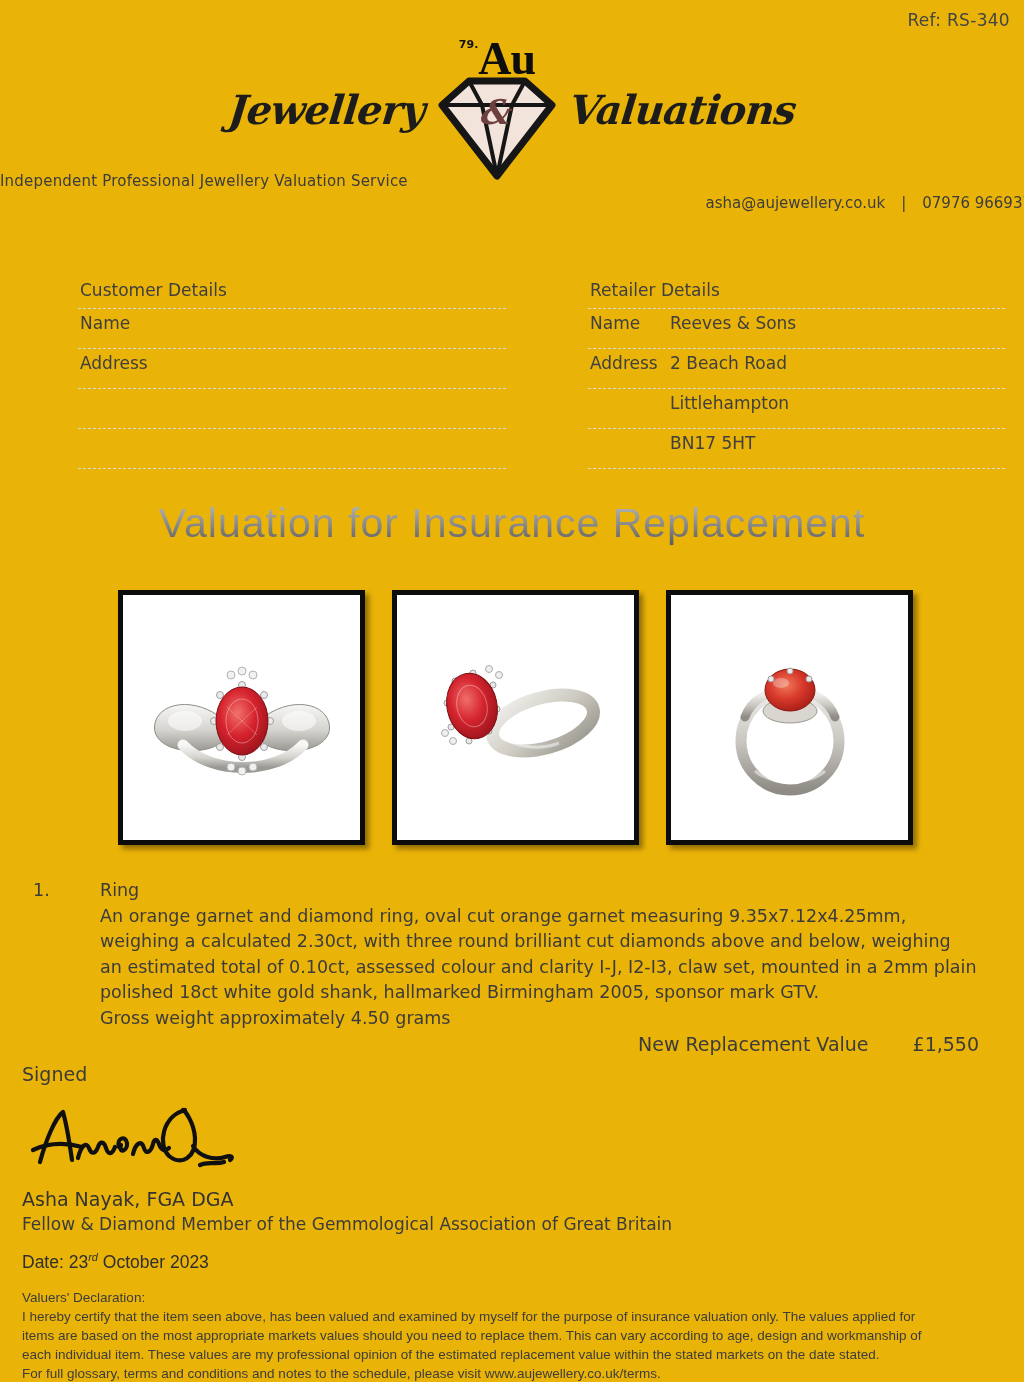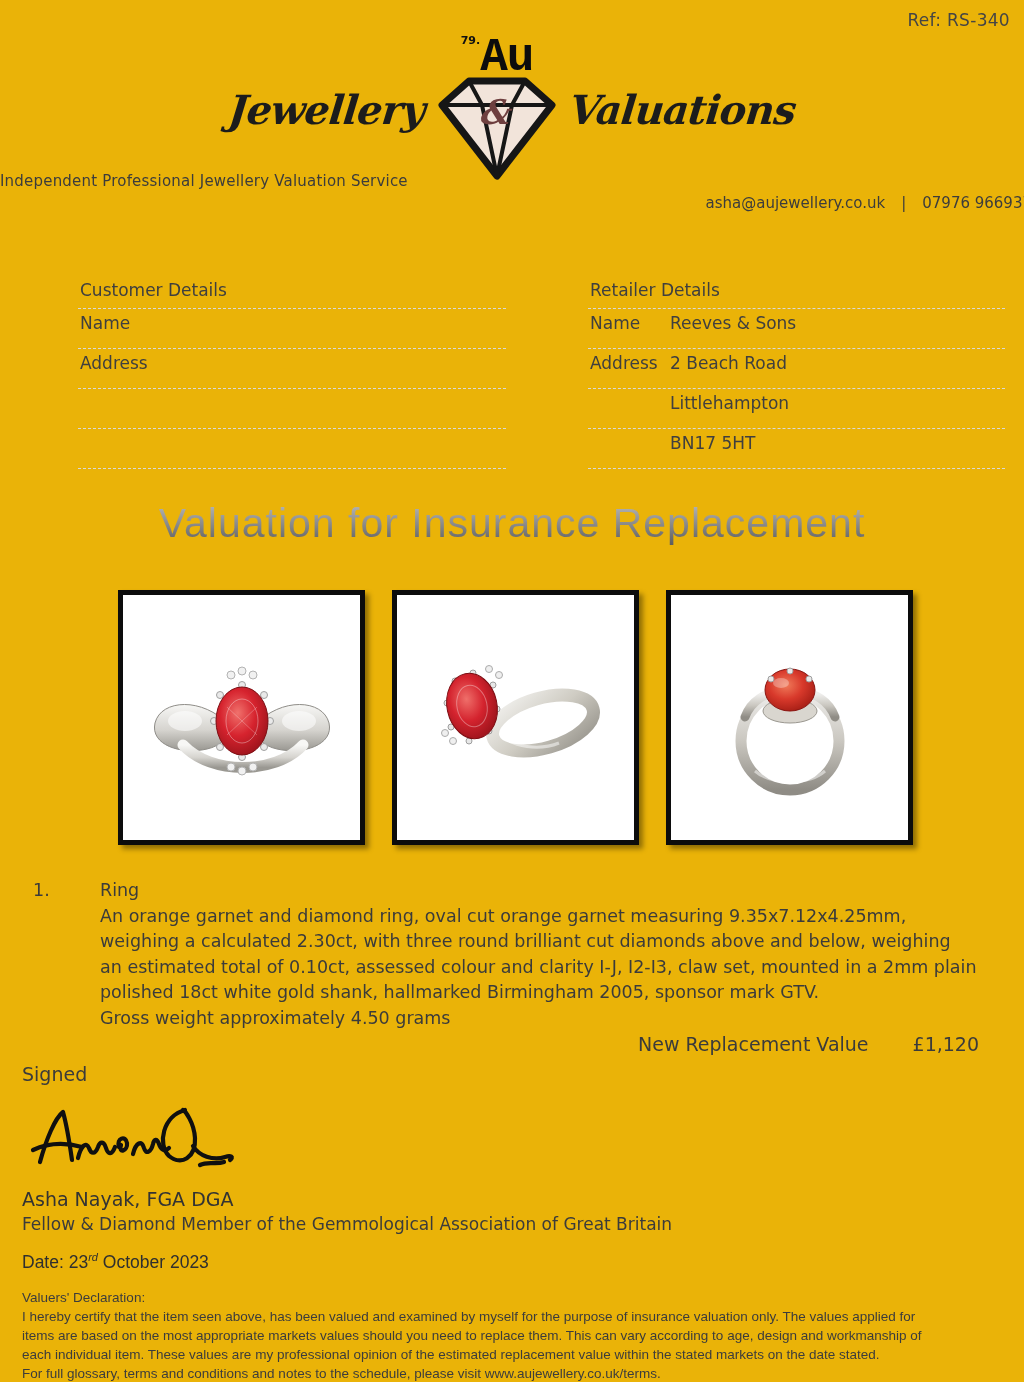--- a/index.html
+++ b/index.html
@@ -18,21 +18,21 @@
     display:flex; align-items:center; justify-content:center; gap:10px;
   }
   .script-word {
     font-family:"DejaVu Serif", serif; font-style:italic; font-weight:600;
     font-size:40px; color:#1c1c1c; letter-spacing:-1px; transform:skewX(-6deg);
     margin-top:18px;
   }
   .diamond-block { position:relative; width:126px; height:132px; flex:0 0 auto; }
   .au-wrap { position:absolute; top:-2px; left:50%; transform:translateX(-50%); white-space:nowrap; z-index:2; }
   .atomic { font-size:11px; font-weight:bold; color:#111; vertical-align:26px; letter-spacing:0; }
-  .au { font-family:Liberation Mono, monospace; font-size:46px; font-weight:bold; color:#0d0d0d; letter-spacing:-1px; }
+  .au { font-family:Liberation Serif, serif; font-size:46px; font-weight:bold; color:#0d0d0d; letter-spacing:-1px; }
   .diamond-svg { position:absolute; top:42px; left:50%; transform:translateX(-50%); z-index:1; }
   .amp {
     position:absolute; top:58px; left:50%; transform:translateX(-50%) skewX(-8deg); z-index:3;
     font-family:"DejaVu Serif", serif; font-style:italic; font-size:34px; font-weight:600;
     color:#6e3f3f;
   }
   .tagline { position:absolute; top:172px; left:0; width:100%; text-align:left; font-size:15px; color:#3c3c3c; letter-spacing:0.2px; }
   .contact { position:absolute; top:194px; left:8px; width:100%; text-align:right; font-size:15px; color:#3c3c3c; }
   .contact .sep { display:inline-block; margin:0 16px; }
 
@@ -280,21 +280,21 @@
       <div class="item-desc">An orange garnet and diamond ring, oval cut orange garnet measuring 9.35x7.12x4.25mm,
 weighing a calculated 2.30ct, with three round brilliant cut diamonds above and below, weighing
 an estimated total of 0.10ct, assessed colour and clarity I-J, I2-I3, claw set, mounted in a 2mm plain
 polished 18ct white gold shank, hallmarked Birmingham 2005, sponsor mark GTV.
 Gross weight approximately 4.50 grams</div>
     </div>
   </div>
 
   <div class="nrv">
     <span>New Replacement Value</span>
-    <span>£1,120</span>
+    <span>£1,550</span>
   </div>
 
   <div class="signed">Signed</div>
   <svg class="sig-svg" width="215" height="88" viewBox="0 0 215 88">
     <g fill="none" stroke="#101010" stroke-width="4.2" stroke-linecap="round" stroke-linejoin="round">
       <path d="M10,64 C16,42 25,20 33,14 C37,28 40,48 42,62"></path>
       <path d="M3,52 C20,44 38,45 52,49"></path>
       <path d="M48,60 C51,48 56,43 59,50 C61,56 65,57 68,49 C70,43 74,43 76,50 C78,57 82,57 85,49"></path>
       <path d="M89,49 C86,40 96,37 97,45 C98,53 88,56 91,47"></path>
       <path d="M103,56 C106,44 112,42 114,50 C116,57 121,54 123,46 C124,41 127,40 129,46 C131,52 135,54 139,50"></path>

